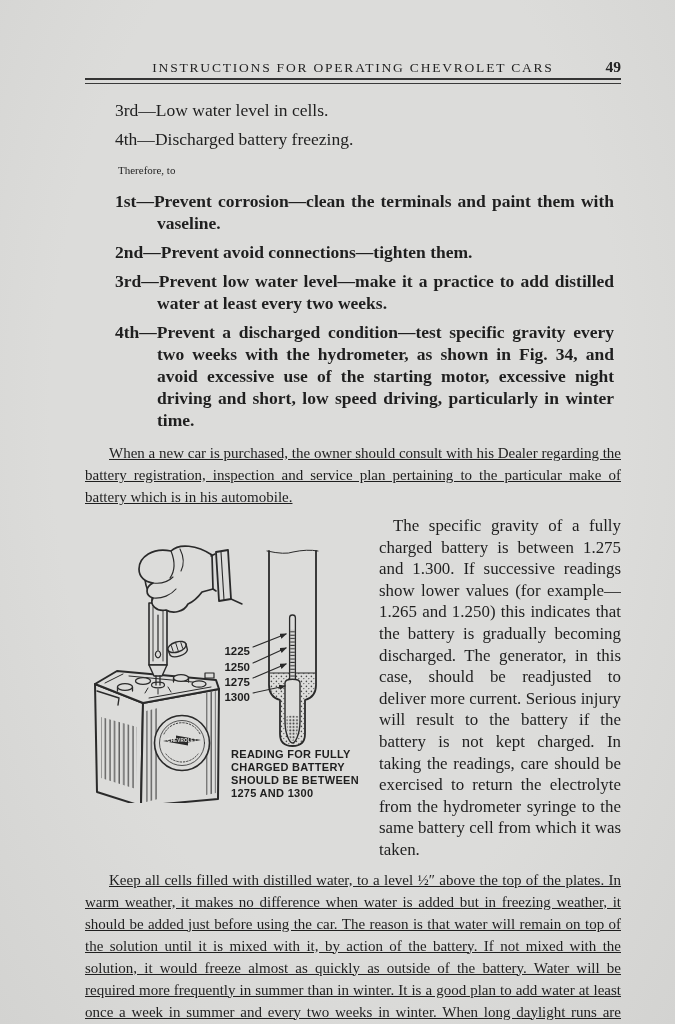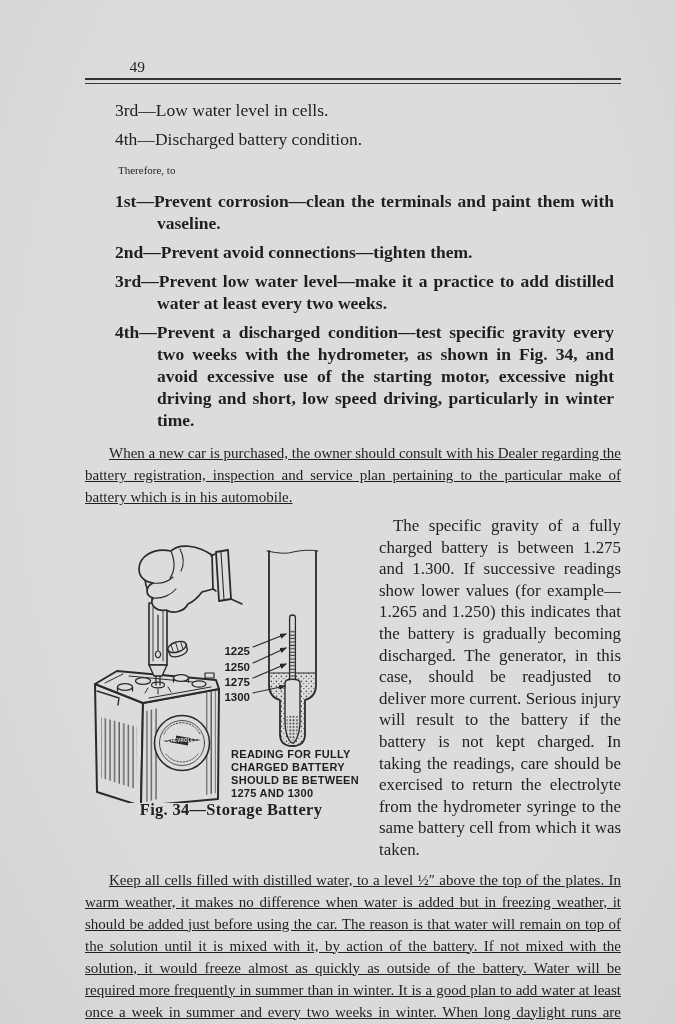--- a/index.html
+++ b/index.html
@@ -13,21 +13,21 @@
   .page { position:absolute; inset:0; background:radial-gradient(ellipse at 50% 40%, #dcdcda 60%, #d3d3d1 100%); }
   .content { position:absolute; left:85px; top:58px; width:536px; }
 
   
   .runhead { display:flex; align-items:baseline; }
   .runhead-title {
     flex:1; text-align:center;
     font-size:13.5px; letter-spacing:1.8px; color:#242424;
     padding-left:60px;
   }
-  .runhead-page { width:60px; text-align:right; font-size:15.5px; font-weight:normal; color:#242424; }
+  .runhead-page { width:60px; text-align:right; font-size:15.5px; font-weight:bold; color:#242424; }
   .rule { margin-top:2px; height:3px; border-top:2px solid #343434; border-bottom:1px solid #3a3a3a; }
 
   
   ul.manual-list { list-style:none; margin:15px 7px 0 0; padding:0; }
   ul.manual-list li {
     font-size:17.5px; line-height:22px; margin:0 0 7px 0;
     padding-left:72px; text-indent:-42px; text-align:justify;
   }
   .therefore { font-size:11px; line-height:22px; margin:9px 0 9px 33px; }
 
@@ -58,27 +58,28 @@
   .lbl-text { font-family:"Liberation Sans", sans-serif; font-size:11.5px; font-weight:bold; fill:#1e1e1e; }
   .emblem-text { font-family:"Liberation Sans", sans-serif; font-size:4.5px; font-weight:bold; fill:#e9e9e6; letter-spacing:0.2px; }
 </style>
 </head>
 <body>
 
 <div class="page">
   <div class="content">
 
     <div class="runhead">
+      <div class="runhead-title">INSTRUCTIONS FOR OPERATING CHEVROLET CARS</div>
       <div class="runhead-page">49</div>
     </div>
     <div class="rule"></div>
 
     <ul class="manual-list">
       <li><span>3rd—</span><span>Low water level in cells.</span></li>
-      <li><span>4th—</span><span>Discharged battery condition.</span></li>
+      <li><span>4th—</span><span>Discharged battery freezing.</span></li>
     </ul>
 
     <div class="therefore">Therefore, to</div>
 
     <ul class="manual-list" style="margin-top:0;font-weight:bold;">
       <li><span>1st—</span><span>Prevent corrosion—clean the terminals and paint them with vaseline.</span></li>
       <li><span>2nd—</span><span>Prevent avoid connections—tighten them.</span></li>
       <li><span>3rd—</span><span>Prevent low water level—make it a practice to add distilled water at least every two weeks.</span></li>
       <li><span>4th—</span><span>Prevent a discharged condition—test specific gravity every two weeks with the hydrometer, as shown in Fig. 34, and avoid excessive use of the starting motor, excessive night driving and short, low speed driving, particularly in winter time.</span></li>
     </ul>
@@ -206,21 +207,20 @@
           </g>
 
           <g>
             <text class="ann-text" x="146" y="243">READING FOR FULLY</text>
             <text class="ann-text" x="146" y="256">CHARGED BATTERY</text>
             <text class="ann-text" x="146" y="269">SHOULD BE BETWEEN</text>
             <text class="ann-text" x="146" y="282">1275 AND 1300</text>
           </g>
         </svg>
 
-        <div class="fig-caption">Fig. 34—Storage Battery</div>
       </div>
 
       <div class="side-column">The specific gravity of a fully charged battery is between 1.275 and 1.300. If successive readings show lower values (for example—1.265 and 1.250) this indicates that the battery is gradually becoming discharged. The generator, in this case, should be readjusted to deliver more current. Serious injury will result to the battery if the battery is not kept charged. In taking the readings, care should be exercised to return the electrolyte from the hydrometer syringe to the same battery cell from which it was taken.</div>
     </div>
 
     <p class="body-par last">Keep all cells filled with distilled water, to a level ½″ above the top of the plates. In warm weather, it makes no difference when water is added but in freezing weather, it should be added just before using the car. The reason is that water will remain on top of the solution until it is mixed with it, by action of the battery. If not mixed with the solution, it would freeze almost as quickly as outside of the battery. Water will be required more frequently in summer than in winter. It is a good plan to add water at least once a week in summer and every two weeks in winter. When long daylight runs are made, water must be added still more frequently.</p>
 
   </div>
 </div>
 

